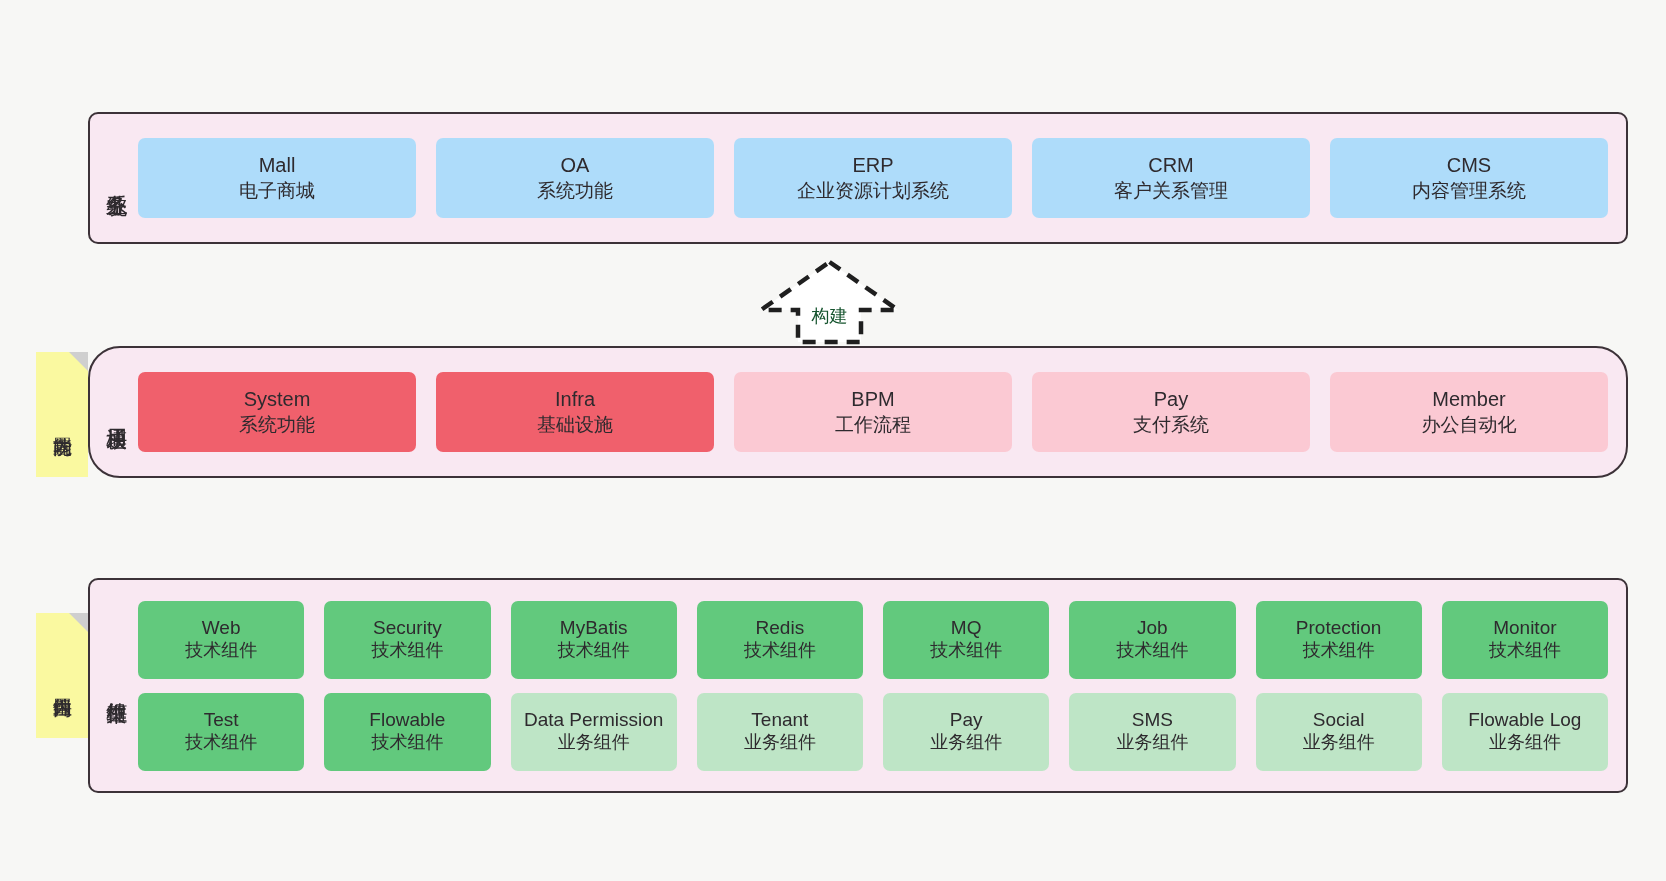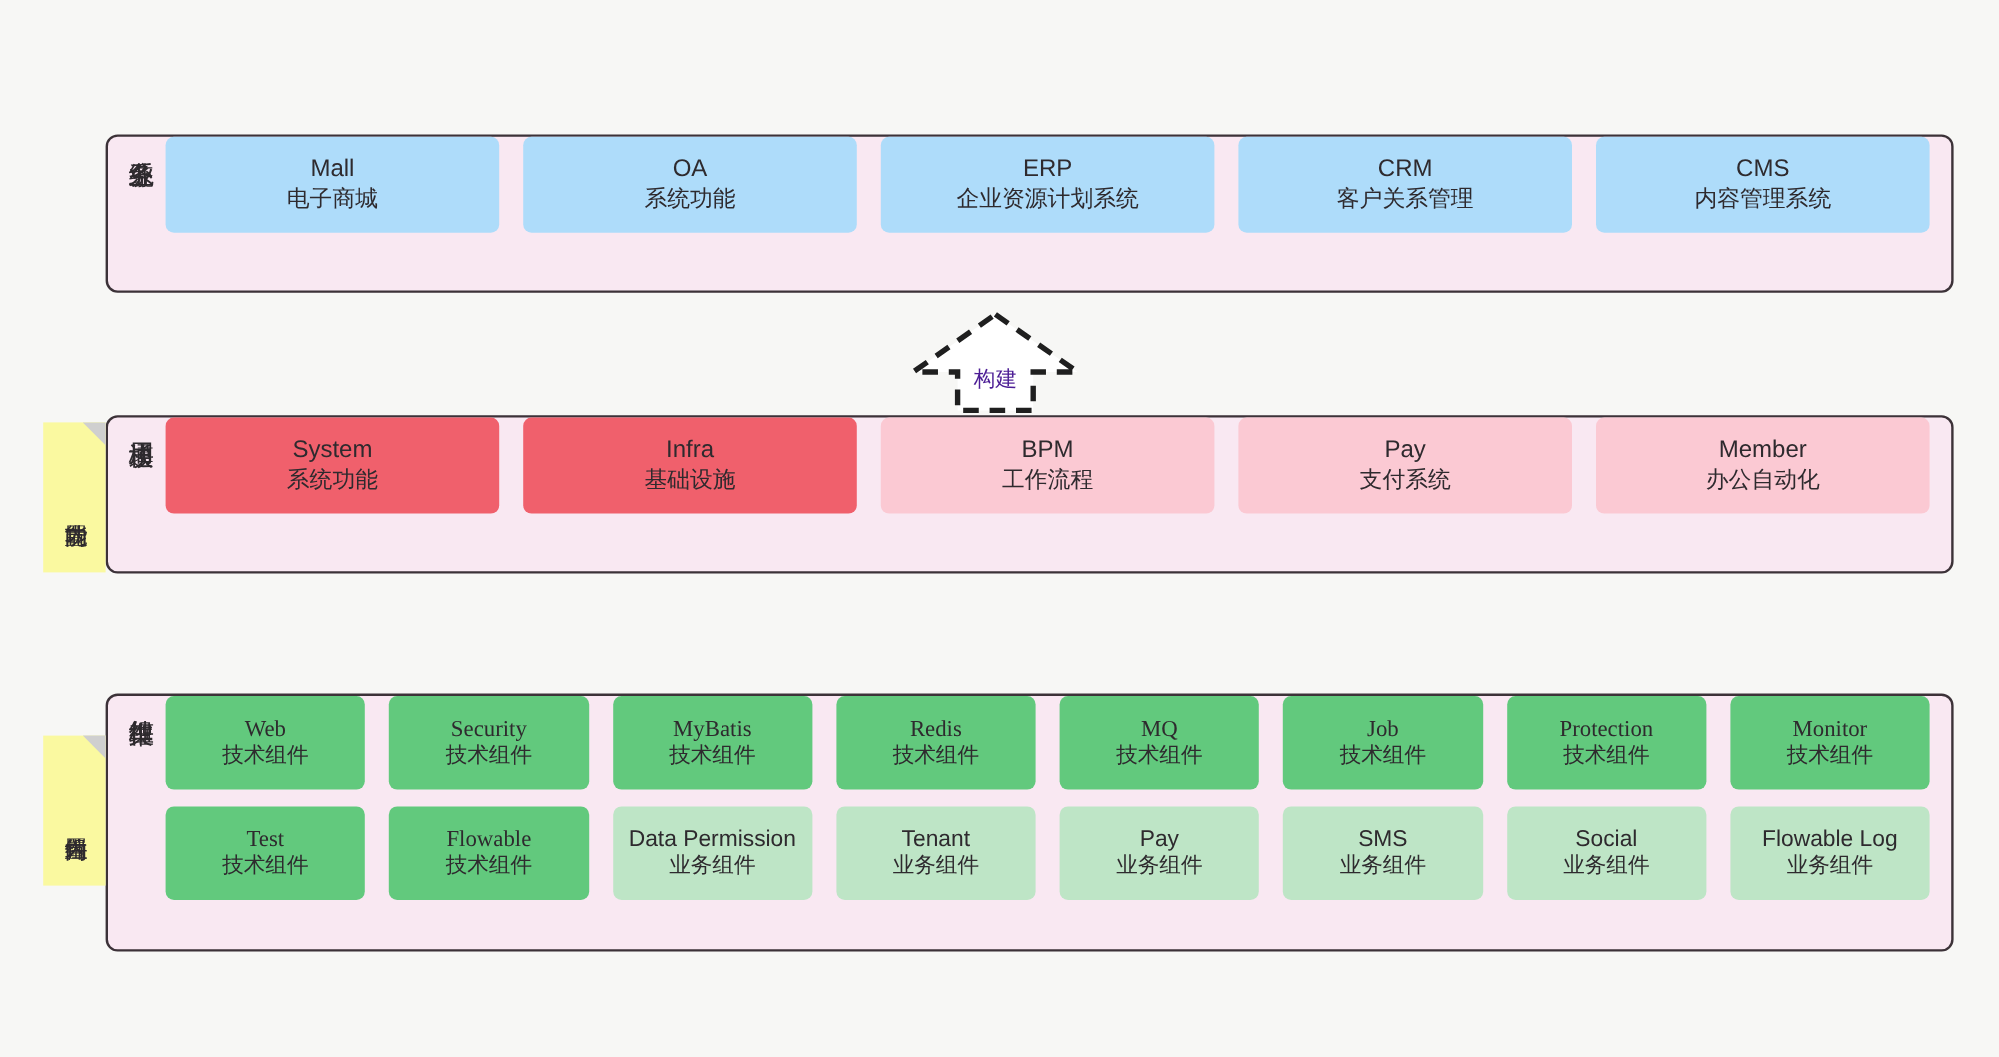--- a/index.html
+++ b/index.html
@@ -24,21 +24,21 @@
 
   
   .section {
     position: absolute;
     background: #f9e8f2;
     border: 2.5px solid #3c3238;
     border-radius: 10px;
     box-sizing: border-box;
     display: flex;
     flex-direction: row;
-    align-items: flex-start;
+    align-items: center;
   }
 
   .section-title {
     flex: 0 0 auto;
     width: 44px;
     display: flex;
     align-items: center;
     justify-content: center;
     font-size: 21px;
     line-height: 1.08;
@@ -97,21 +97,21 @@
   .row-mod .item { height: 80px; }
   
   .row-frame .item { height: 78px; }
   .row-frame .item .en { font-size: 19px; line-height: 1.15; }
   .row-frame .item .cn { font-size: 18px; }
 
   
   .c-blue       { background: #aedcfa; }
   .c-red        { background: #f0606c; }
   .c-pink       { background: #fbc9d3; }
-  .c-green      { background: #62c97d; font-family: Liberation Serif, serif; }
+  .c-green      { background: #62c97d; }
   .c-lightgreen { background: #bee5c6; }
 
   
   .note {
     position: absolute;
     width: 52px;
     background: #faf9a0;
     box-sizing: border-box;
     display: flex;
     align-items: center;
@@ -137,21 +137,21 @@
   }
 
   
   .arrow {
     position: absolute;
     z-index: 4;
   }
   .arrow .lbl {
     position: absolute;
     font-size: 18px;
-    color: #4c1d95;
+    color: #14532d;
     white-space: nowrap;
     background: transparent;
     left: 50%;
     transform: translateX(-50%);
     top: 46px;
   }
 </style>
 </head>
 <body>
 
@@ -190,21 +190,21 @@
       <polygon points="72.5,4 141,52 104,52 104,84 41,84 41,52 4,52" fill="#ffffff" stroke="#1f1f1f" stroke-width="4.5" stroke-dasharray="13,9" stroke-linejoin="miter"></polygon>
     </svg>
     <span class="lbl">构建</span>
   </div>
 
   <div class="note" style="left:36px; top:352px; height:125px;">
     <div class="fold"></div>
     <span>内置功能</span>
   </div>
 
-  <div class="section" id="sec-1" style="left:88px; top:346px; width:1540px; height:132px;">
+  <div class="section" id="sec-1" style="left:88px; top:346px; width:1540px; height:132px;border-radius:32px;">
     <div class="section-title">通用模块</div>
     <div class="section-body">
       <div class="box-row row-mod">
         <div class="item c-red">
           <span class="en">System</span>
           <span class="cn">系统功能</span>
         </div>
         <div class="item c-red">
           <span class="en">Infra</span>
           <span class="cn">基础设施</span>

